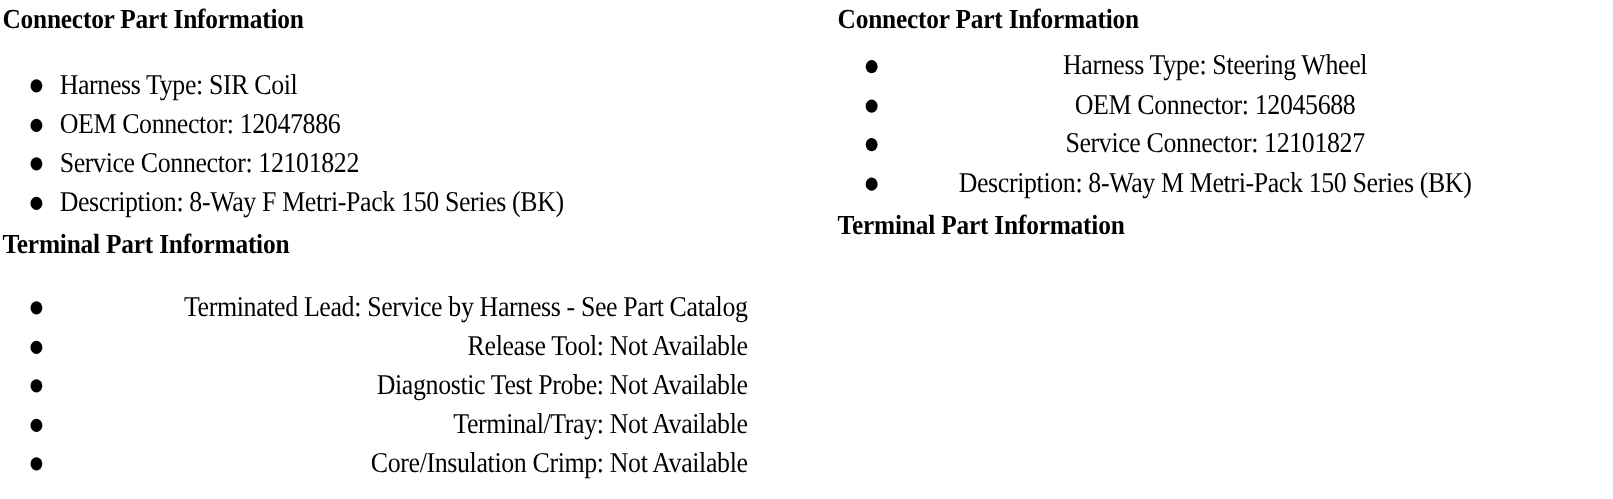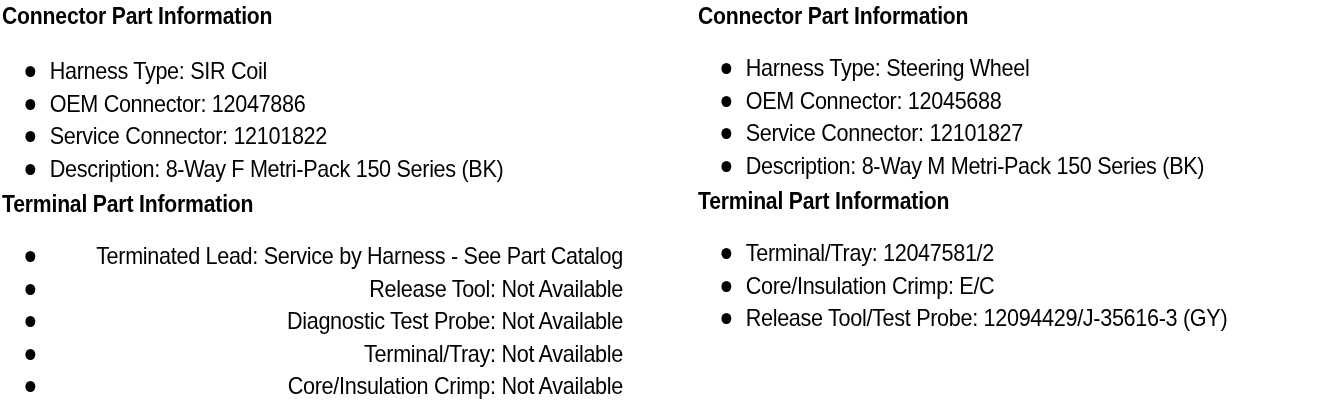--- a/index.html
+++ b/index.html
@@ -23,21 +23,21 @@
     width: 1344px;
     height: 416px;
   }
   .column {
     position: absolute;
     top: 0;
   }
   .column.left  { left: 2px;   width: 690px; }
   .column.right { left: 698px; width: 646px; }
 
-  .section { position: relative; }
+  .section { position: relative; font-family: Liberation Serif, serif; }
   .section.sec-top { margin-top: 0; }
 
   .section-heading {
     font-weight: bold;
     font-size: 23px;
     line-height: 26px;
     letter-spacing: -0.2px;
     transform: scaleX(0.92);
     transform-origin: left center;
     white-space: nowrap;
@@ -71,21 +71,21 @@
     border-radius: 50%;
     display: block;
   }
   
   .left .sec-top .section-heading { margin-top: 3px; }
   .left .sec-top .bullet-list { margin-top: 26px; }
   .left .sec-bottom { margin-top: 6px; }
   .left .sec-bottom .bullet-list { margin-top: 23px; text-align: right; }
 
   .right .sec-top .section-heading { margin-top: 3px; }
-  .right .sec-top .bullet-list { margin-top: 23px; }
+  .right .sec-top .bullet-list { margin-top: 10px; text-align: center; }
   .right .sec-bottom { margin-top: 6px; }
   .right .sec-bottom .bullet-list { margin-top: 23px; }
 </style>
 </head>
 <body>
 
 <div class="page">
 
   <div class="column left">
 
@@ -158,31 +158,17 @@
         </li>
         <li>
           <span class="bullet-dot"></span>
           <span>Description: 8-Way M Metri-Pack 150 Series (BK)</span>
         </li>
       </ul>
     </div>
 
     <div class="section sec-bottom">
       <h2 class="section-heading">Terminal Part Information</h2>
-      <ul class="bullet-list">
-        <li>
-          <span class="bullet-dot"></span>
-          <span>Terminal/Tray: 12047581/2</span>
-        </li>
-        <li>
-          <span class="bullet-dot"></span>
-          <span>Core/Insulation Crimp: E/C</span>
-        </li>
-        <li>
-          <span class="bullet-dot"></span>
-          <span>Release Tool/Test Probe: 12094429/J-35616-3 (GY)</span>
-        </li>
-      </ul>
     </div>
 
   </div>
 
 </div>
 
 </body></html>

